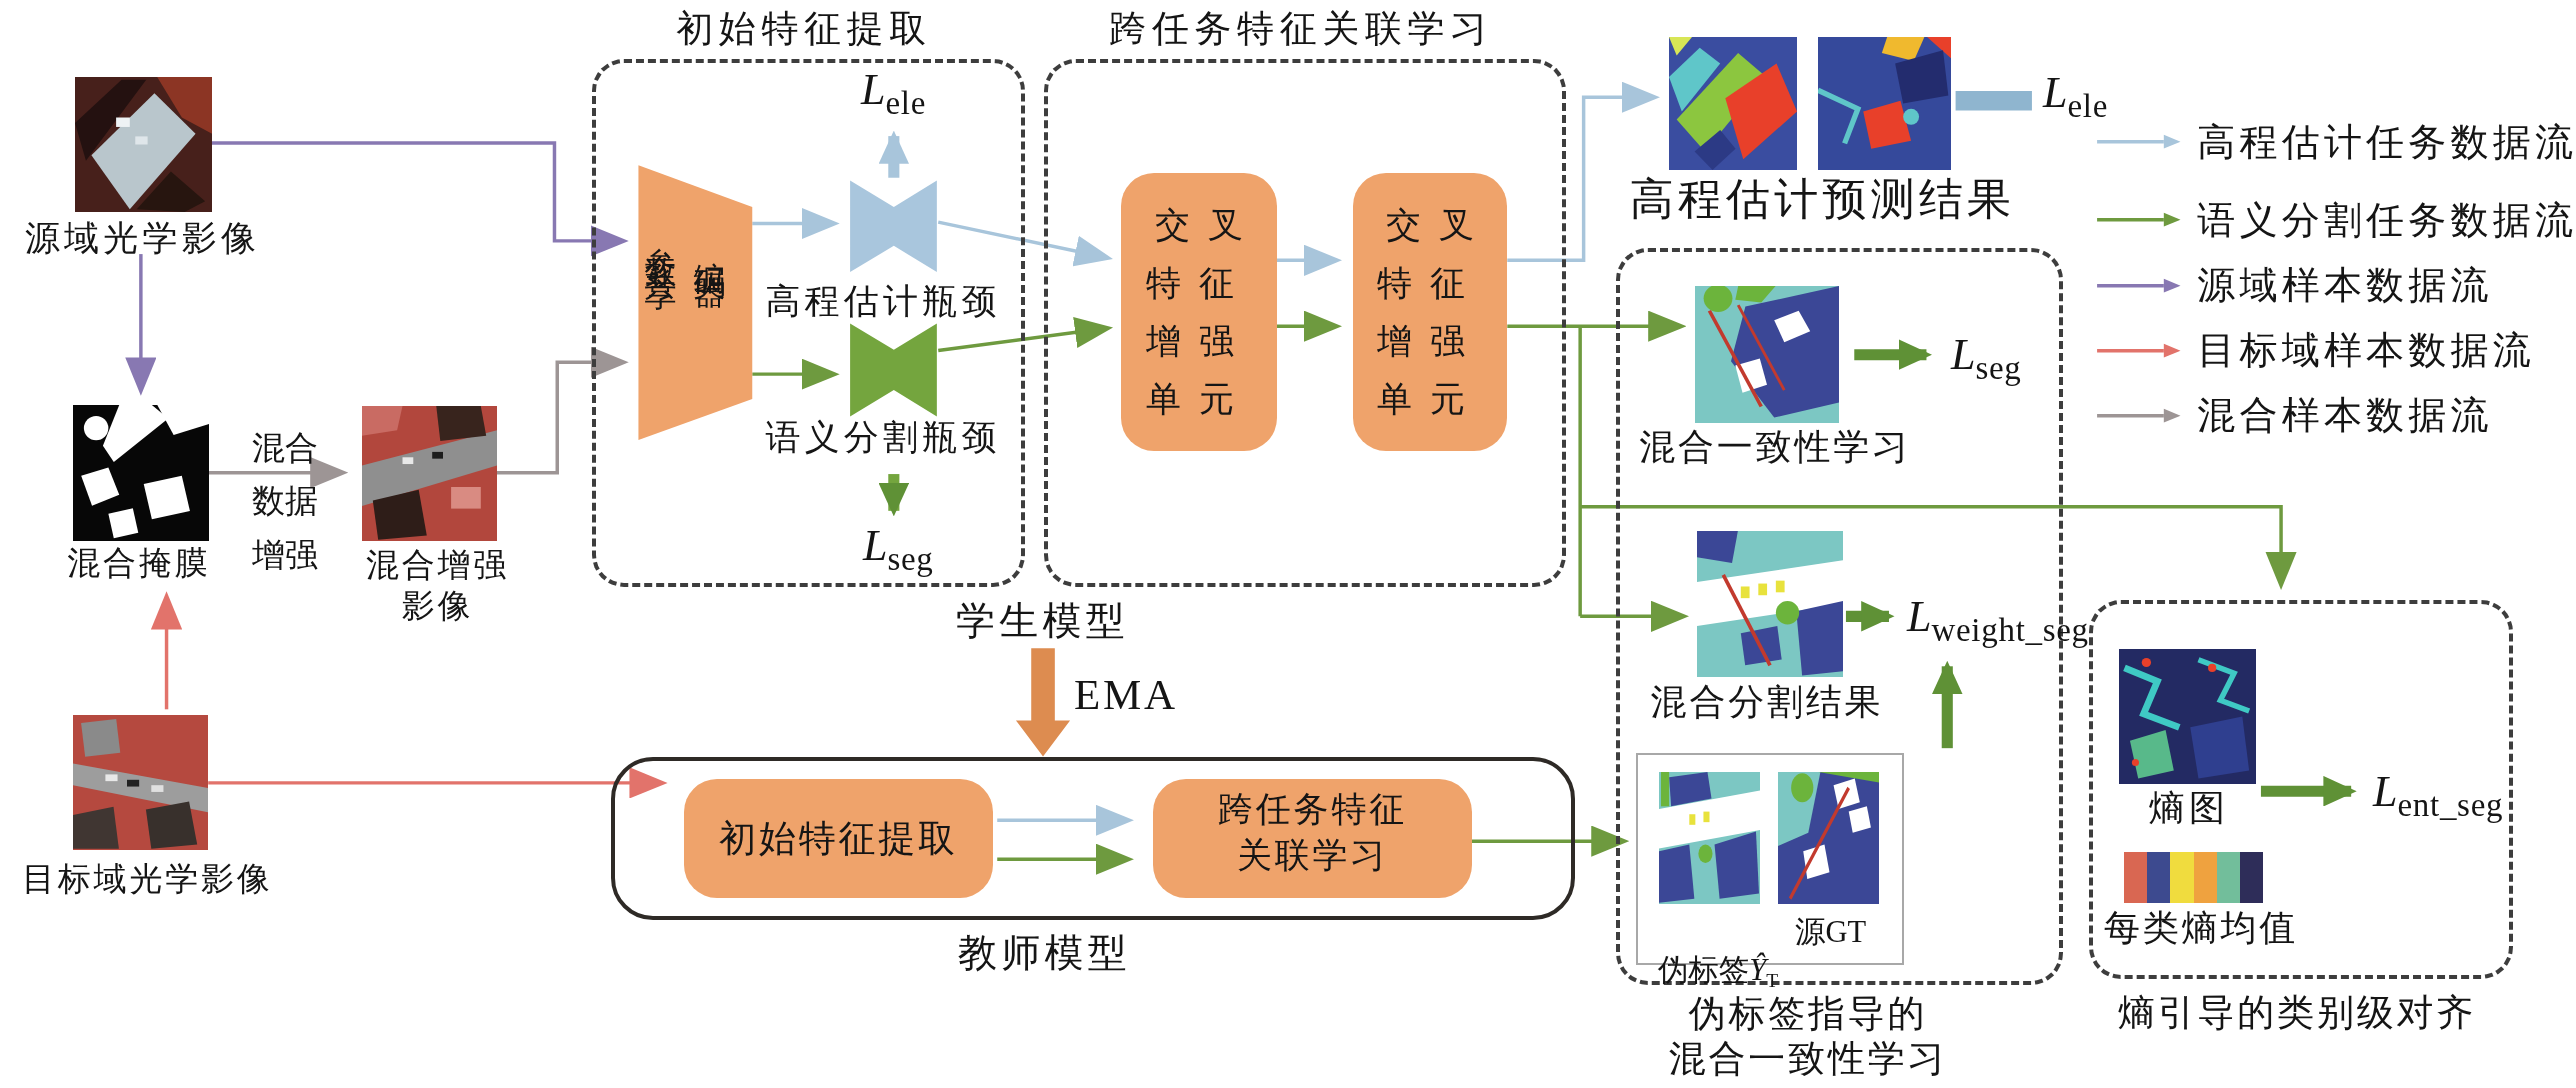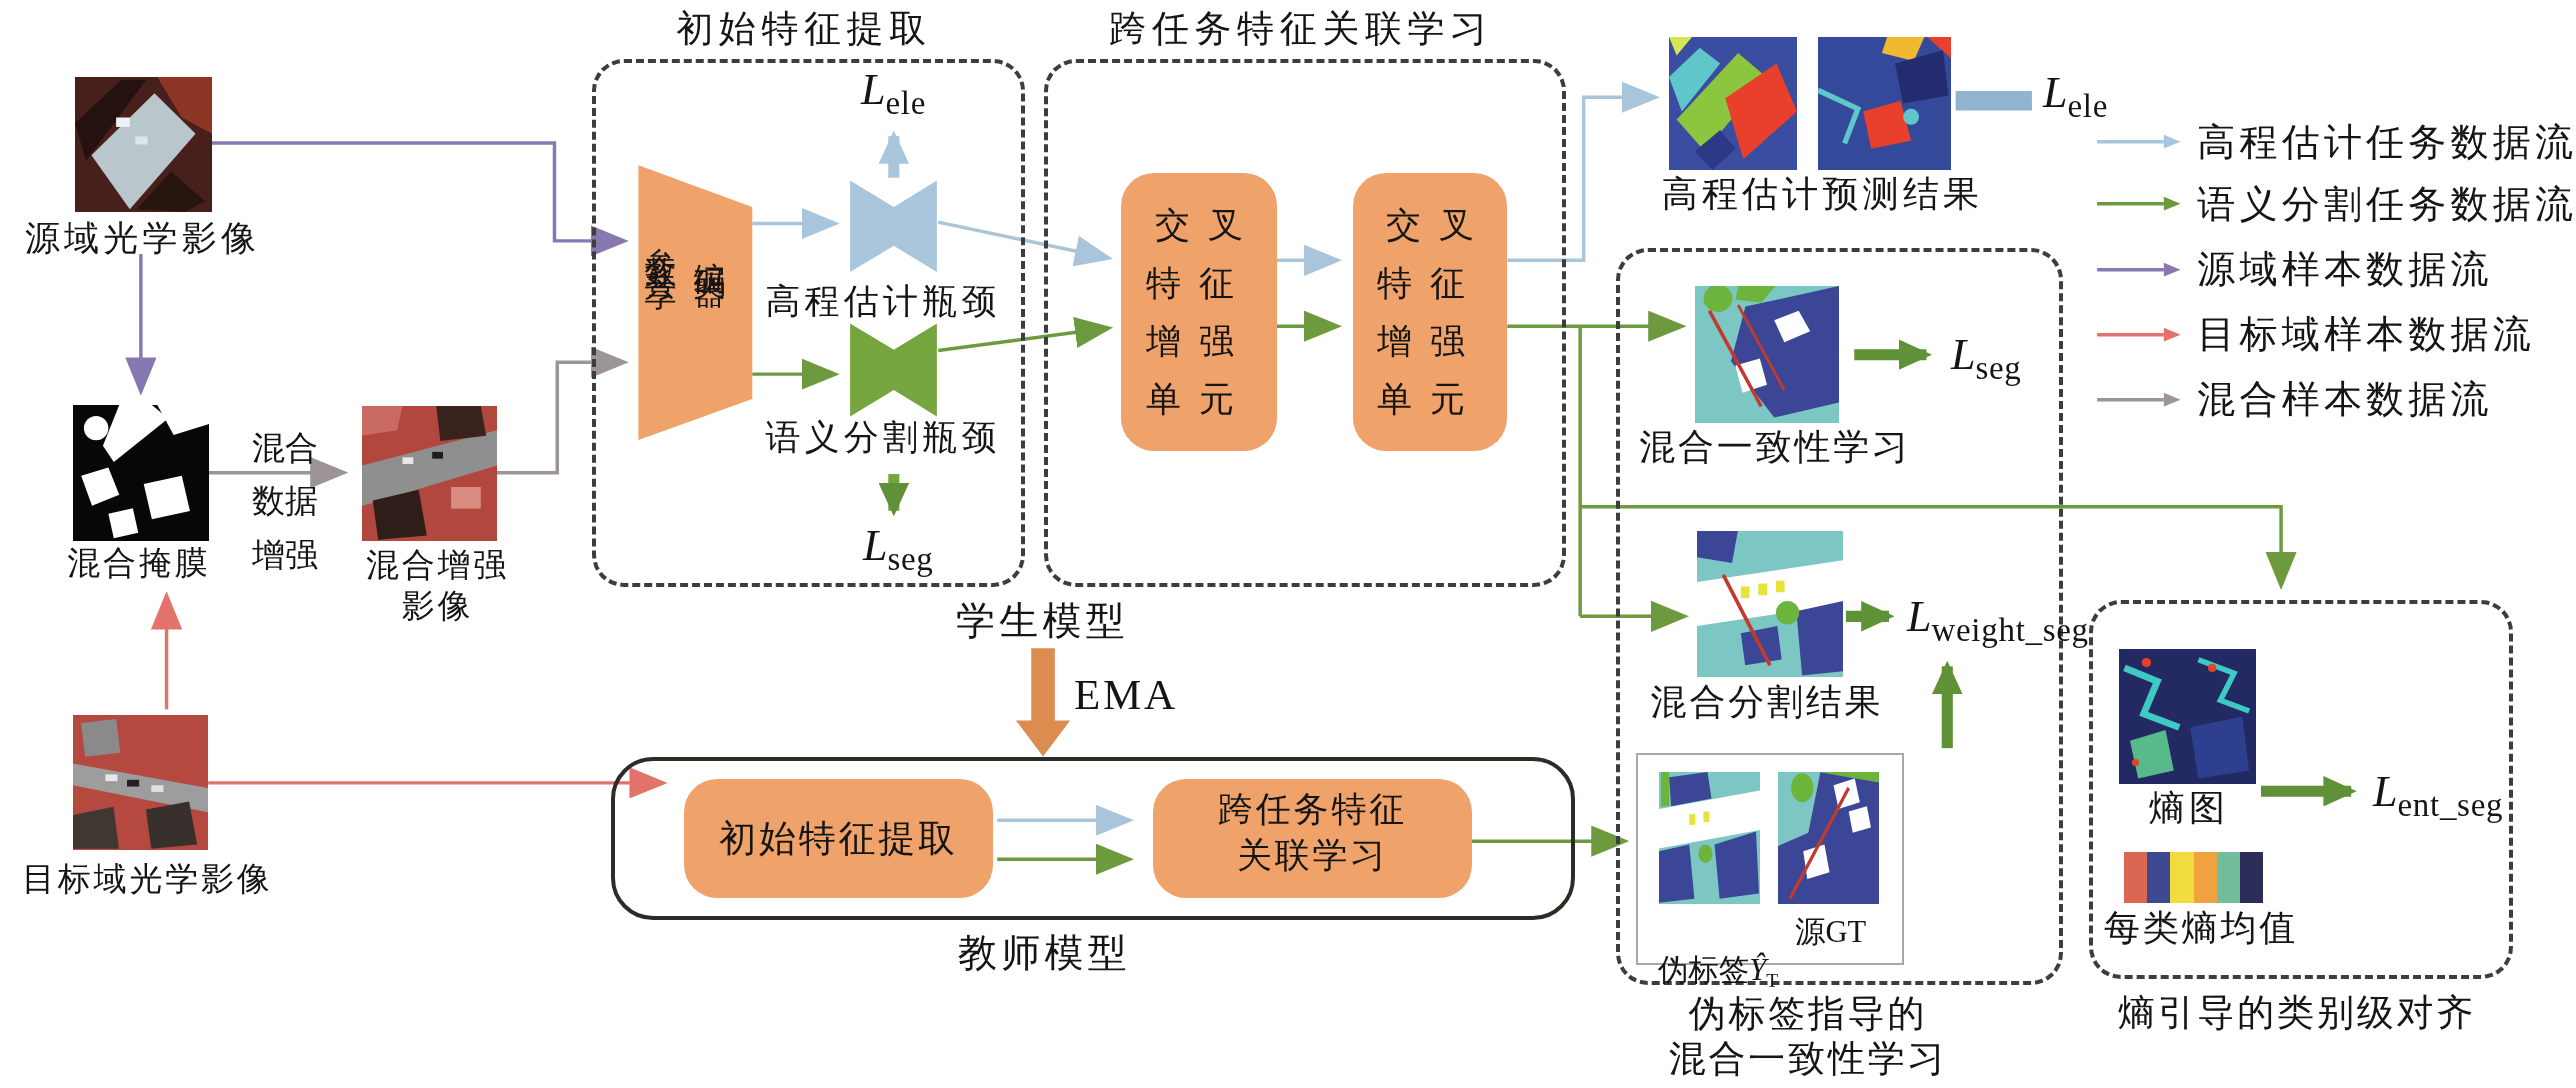--- a/index.html
+++ b/index.html
@@ -210,21 +210,21 @@
         <polygon points="82,0 100,0 100,16" fill="#e8402a"></polygon>
         <polygon points="34,56 62,48 70,78 40,84" fill="#e8402a"></polygon>
         <polyline points="0,40 30,54 20,80" fill="none" stroke="#5fc6c9" stroke-width="4"></polyline>
         <polygon points="58,20 94,10 98,44 64,50" fill="#232c6e"></polygon>
         <circle cx="70" cy="60" r="6" fill="#5fc6c9"></circle>
       </svg>
   </div>
   <div class="abs loss" style="left:2043px;top:67px;">
     <span class="base">L</span><span class="sub">ele</span>
   </div>
-  <div class="abs cap" style="left:1628px;top:172px;width:389px;font-size:36px;letter-spacing:4.2px;">高程估计预测结果</div>
+  <div class="abs cap" style="left:1628px;top:172px;width:389px;font-size:44px;letter-spacing:4.2px;">高程估计预测结果</div>
 
   <div class="abs imgbox" style="left:1695px;top:286px;width:144px;height:137px;">
     <svg viewBox="0 0 100 100" preserveAspectRatio="none">
         <rect width="100" height="100" fill="#7cc7c3"></rect>
         <polygon points="35,15 100,0 100,85 55,96 25,55" fill="#3b4796"></polygon>
         <circle cx="16" cy="9" r="10" fill="#6cb43c"></circle>
         <polygon points="30,0 56,0 46,12 28,10" fill="#6cb43c"></polygon>
         <polygon points="55,25 72,18 80,33 62,41" fill="#fff"></polygon>
         <polygon points="28,58 45,53 50,72 33,78" fill="#fff"></polygon>
         <line x1="10" y1="18" x2="46" y2="88" stroke="#c23a2e" stroke-width="2.5"></line>
@@ -315,21 +315,21 @@
   <div class="abs cap" style="left:2089px;top:990px;width:416px;font-size:37px;letter-spacing:2.8px;">熵引导的类别级对齐</div>
 
   <div class="abs" style="left:2097px;top:117px;">
     <div class="legend-row">
       <svg width="85" height="15.3" viewBox="0 0 122 22">
           <line x1="0" y1="11" x2="96" y2="11" stroke="#A8C5DB" stroke-width="5"></line>
           <polygon points="96,1 120,11 96,21" fill="#A8C5DB"></polygon>
         </svg>
       <span class="legend-label">高程估计任务数据流</span>
     </div>
-    <div class="legend-row" style="margin-top:12px;">
+    <div class="legend-row" style="margin-top:28px;">
       <svg width="85" height="15.3" viewBox="0 0 122 22">
           <line x1="0" y1="11" x2="96" y2="11" stroke="#6E9A3F" stroke-width="5"></line>
           <polygon points="96,1 120,11 96,21" fill="#6E9A3F"></polygon>
         </svg>
       <span class="legend-label">语义分割任务数据流</span>
     </div>
     <div class="legend-row" style="margin-top:15.3px;">
       <svg width="85" height="15.3" viewBox="0 0 122 22">
           <line x1="0" y1="11" x2="96" y2="11" stroke="#8878B2" stroke-width="5"></line>
           <polygon points="96,1 120,11 96,21" fill="#8878B2"></polygon>

